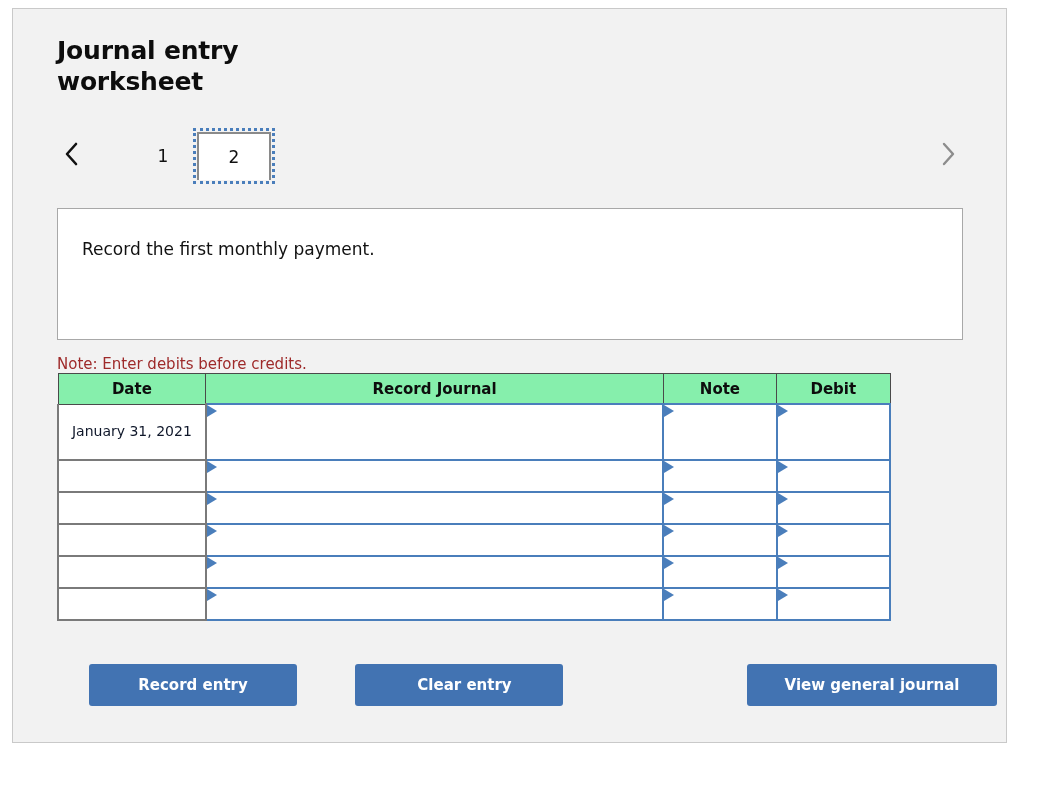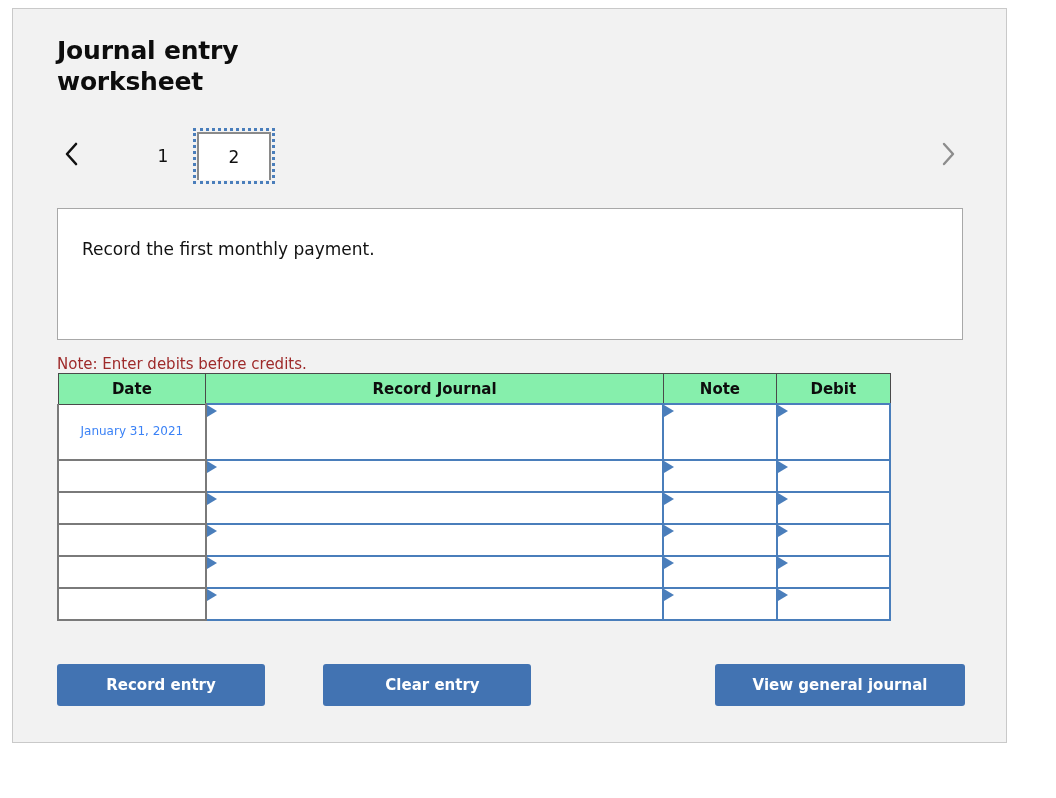--- a/index.html
+++ b/index.html
@@ -150,22 +150,22 @@
     height: 32px;
     background: #ffffff;
     box-sizing: border-box;
   }
 
   
   td.date-cell {
     border: 2px solid #7a7a7a;
     border-top: none;
     text-align: center;
-    font-size: 12px;
-    color: #3b82f6;
+    font-size: 14px;
+    color: #0f172a;
     line-height: 19px;
   }
   tr.first-row td.date-cell { border-top: 1px solid #4a4a4a; }
 
   
   td.entry-cell {
     position: relative;
     border: 2px solid #4a7ebb;
     border-top: 2px solid #4a7ebb;
   }
@@ -188,20 +188,21 @@
     height: 42px;
     background: #4273b2;
     border: none;
     border-radius: 3px;
     color: #ffffff;
     font-family: "DejaVu Sans", "Liberation Sans", sans-serif;
     font-size: 15px;
     font-weight: bold;
     cursor: pointer;
     padding: 0;
+    margin-left: 32px;
   }
   .btn-record { left: 44px;  top: 655px; width: 208px; }
   .btn-clear  { left: 310px; top: 655px; width: 208px; padding-left: 11px; }
   .btn-view   { left: 702px; top: 655px; width: 250px; }
 </style>
 </head>
 <body>
 
 <div id="root">
   <div class="panel">

